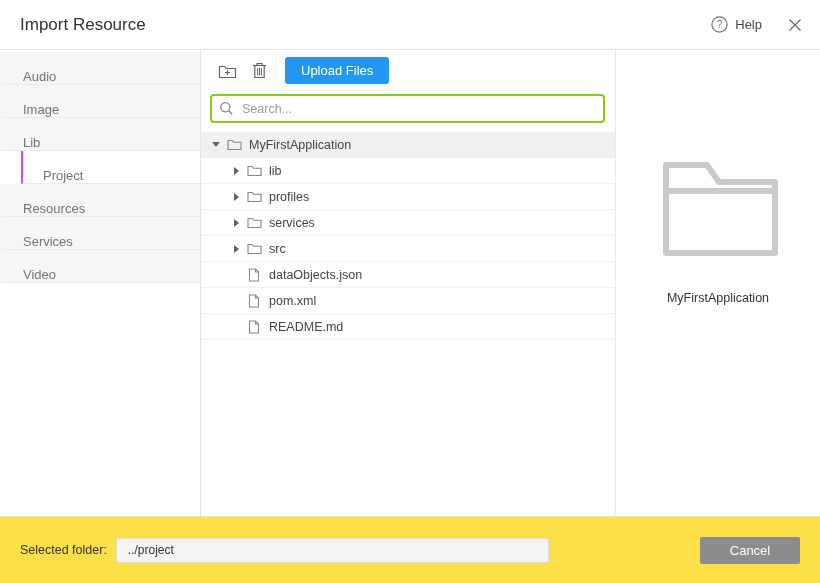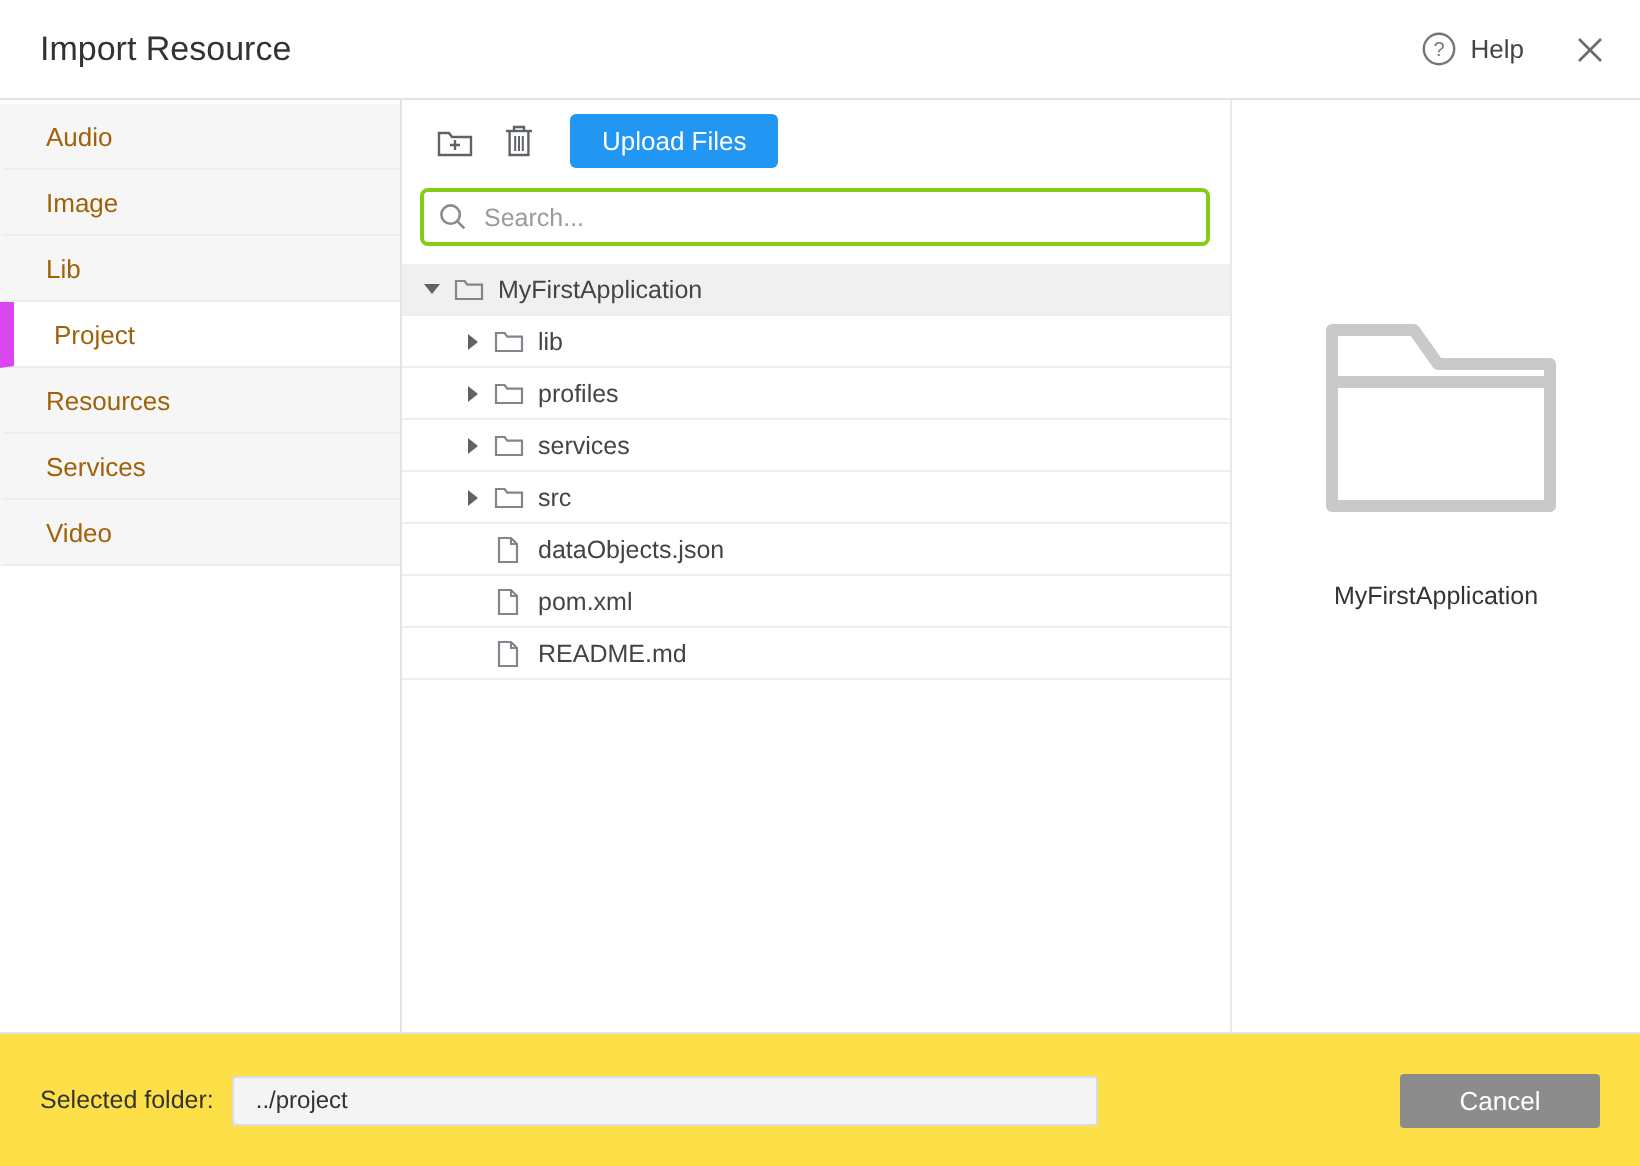--- a/index.html
+++ b/index.html
@@ -23,26 +23,26 @@
   .help-btn { display: flex; align-items: center; gap: 7px; cursor: pointer; color: #555; }
   .help-label { font-size: 13px; color: #444; }
   .close-btn { margin-left: 18px; cursor: pointer; display: flex; align-items: center; }
 
   
   .body-row { flex: 1 1 auto; display: flex; min-height: 0; }
 
   
   .sidebar { width: 201px; flex: 0 0 201px; border-right: 1px solid #e4e4e4; background: #fff; padding-top: 2px; }
   .side-item {
-    height: 33px; display: flex; align-items: center;
-    padding-left: 20px; font-size: 13px; color: #a16207;
+    height: 33px; display: flex; align-items: flex-end;
+    padding-left: 20px; font-size: 13px; color: #737373;
     background: #f6f6f7; border-bottom: 1px solid #ececec;
     border-left: 3px solid transparent; cursor: pointer;
   }
-  .side-item.selected { background: #ffffff; border-left: 7px solid #d946ef; }
+  .side-item.selected { background: #ffffff; border-left: 2px solid #d946ef; margin-left: 21px; }
 
   
   .tree-panel { flex: 1 1 auto; display: flex; flex-direction: column; border-right: 1px solid #e9e9e9; min-width: 0; }
   .toolbar { display: flex; align-items: center; padding: 7px 10px 6px 12px; gap: 4px; }
   .icon-btn {
     width: 28px; height: 26px; display: flex; align-items: center; justify-content: center;
     background: transparent; border: none; cursor: pointer;
   }
   .upload-btn {
     margin-left: 8px; background: #2196f3; color: #fff; border: none;

